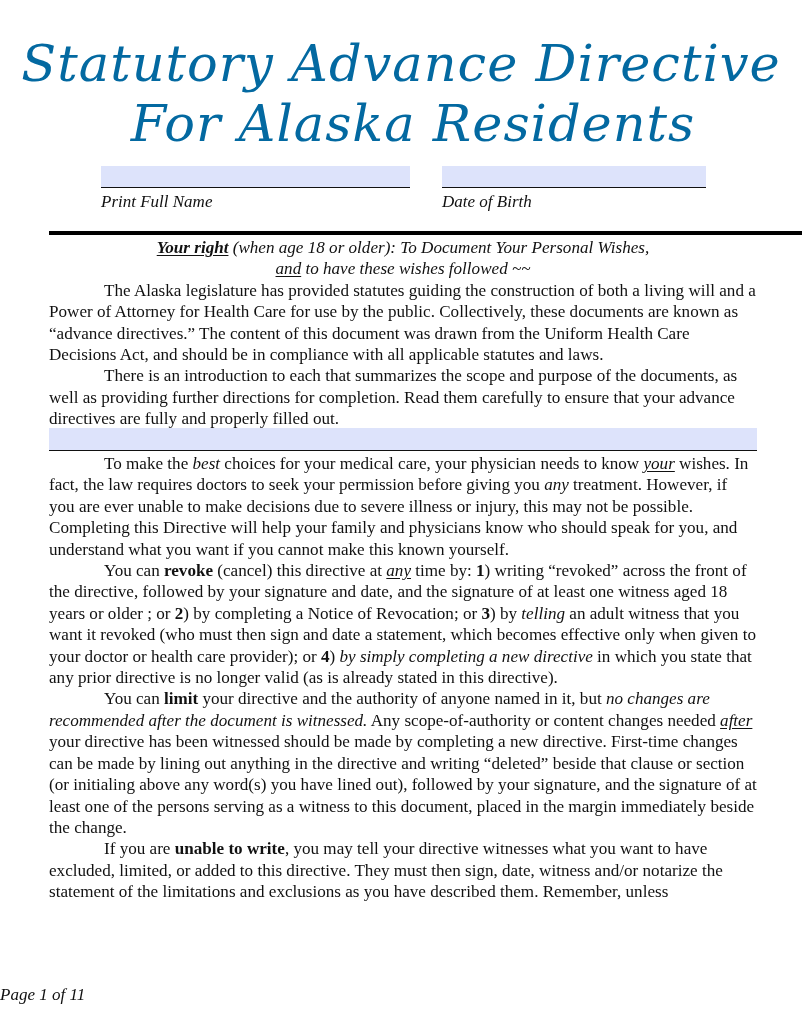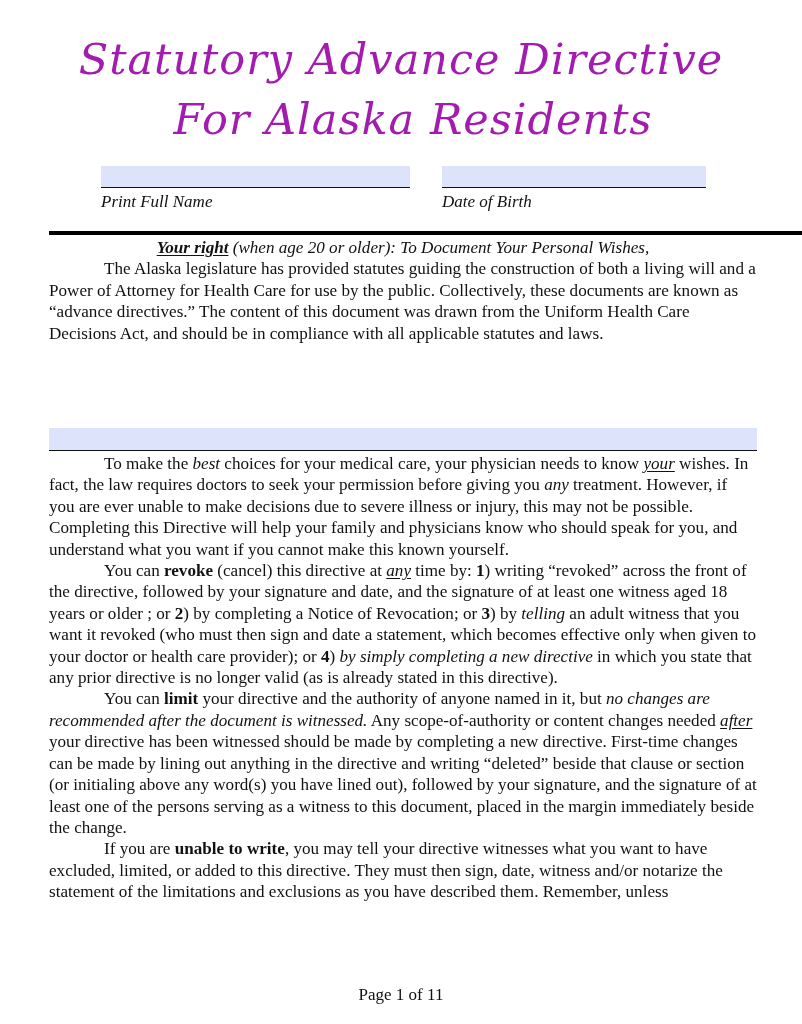--- a/index.html
+++ b/index.html
@@ -1,41 +1,41 @@
 <!DOCTYPE html>
 <html><head>
 <meta charset="utf-8">
 <style>
   html, body { margin:0; padding:0; background:#ffffff; }
   body { width:802px; height:1024px; position:relative; overflow:hidden;
          font-family:"Liberation Serif", "DejaVu Serif", serif; color:#111; }
   .title { position:absolute; left:0; width:802px; text-align:center;
            font-family:"DejaVu Serif", "Liberation Serif", serif; font-style:italic;
-           font-size:43px; letter-spacing:1px; color:#a21caf; }
+           font-size:51px; letter-spacing:1px; color:#0369a1; }
   .t1 { top:34px; }
   .t2 { top:94px;margin-left:12px; }
   .field { position:absolute; top:166px; height:21px; background:#dde3fb;
            border-bottom:1.5px solid #111; }
   .field input { width:100%; height:100%; border:0; background:transparent; outline:none;
                  font-family:"Liberation Serif", serif; font-size:16px; padding:0 4px; box-sizing:border-box; }
   .f-name { left:101px; width:309px; }
   .f-dob  { left:442px; width:264px; }
   .flabel { position:absolute; top:192px; font-style:italic; font-size:17px; text-align:left; }
   .l-name { left:101px; width:309px; }
   .l-dob  { left:442px; width:264px; }
   .thick-rule { position:absolute; left:49px; width:753px; top:231px; height:4px; background:#000; }
   .body { position:absolute; left:49px; width:708px; font-size:17.1px; line-height:21.4px; }
   .center { text-align:center; font-style:italic; }
   .ind { text-indent:55px; }
   p { margin:0; }
   u { text-underline-offset:2px; }
   .blue-bar { position:absolute; left:49px; width:708px; top:428px; height:22px;
               background:#dde3fb; border-bottom:1.5px solid #111; }
   .blue-bar input { width:100%; height:100%; border:0; background:transparent; outline:none; }
-  .footer { position:absolute; top:985px; left:0; width:802px; text-align:center; font-size:17px; }
+  .footer { position:absolute; top:985px; left:0; width:802px; font-size:17px;font-style:italic; }
 </style>
 </head>
 <body>
 
 <div>
   <div class="title t1">Statutory Advance Directive</div>
   <div class="title t2">For Alaska Residents</div>
 </div>
 
 <div class="field f-name">
@@ -45,23 +45,27 @@
 
 <div class="field f-dob">
   <input type="text" value="" style="">
 </div>
 <div class="flabel l-dob">Date of Birth</div>
 
 <div class="thick-rule"></div>
 
 <div class="body" style="top:237px;">
   <p class="center">
-    <u style="font-weight:bold;">Your right</u><span> (when age 20 or older): To Document Your Personal Wishes,</span>
+    <u style="font-weight:bold;">Your right</u><span> (when age 18 or older): To Document Your Personal Wishes,</span>
+  </p>
+  <p class="center">
+    <u>and</u><span> to have these wishes followed ~~</span>
   </p>
   <p class="ind">The Alaska legislature has provided statutes guiding the construction of both a living will and a Power of Attorney for Health Care for use by the public.  Collectively, these documents are known as “advance directives.”   The content of this document was drawn from the Uniform Health Care Decisions Act, and should be in compliance with all applicable statutes and laws.</p>
+  <p class="ind">There is an introduction to each that summarizes the scope and purpose of the documents, as well as providing further directions for completion.  Read them carefully to ensure that your advance directives are fully and properly filled out.</p>
 </div>
 
 <div class="blue-bar">
   <input type="text" value="" style="">
 </div>
 
 <div class="body" style="top:453px;">
 
   <p class="ind"><span>To make the </span><i>best</i><span> choices for your medical care, your physician needs to know </span><u><i>your</i></u><span> wishes.  In fact, the law requires doctors to seek your permission before giving you </span><i>any</i><span> treatment.  However, if you are ever unable to make decisions due to severe illness or injury, this may not be possible.  Completing this Directive will help your family and physicians know who should speak for you, and understand what you want if you cannot make this known yourself.</span></p>
 

